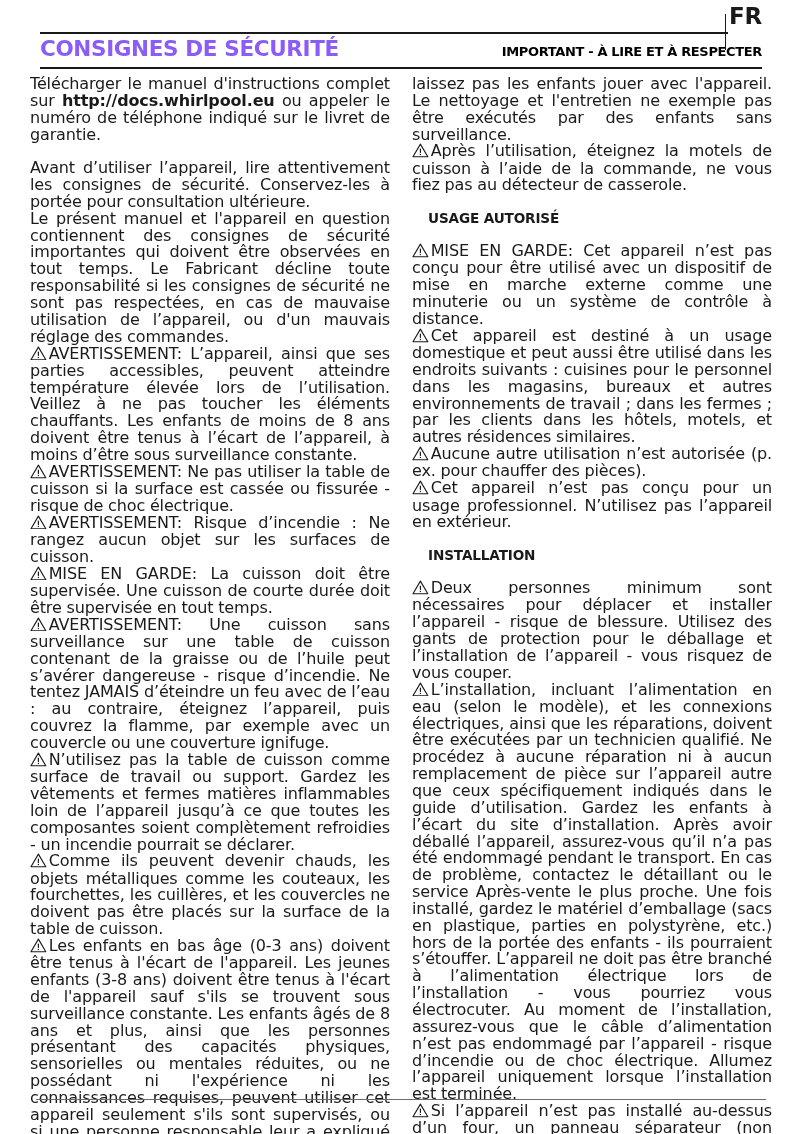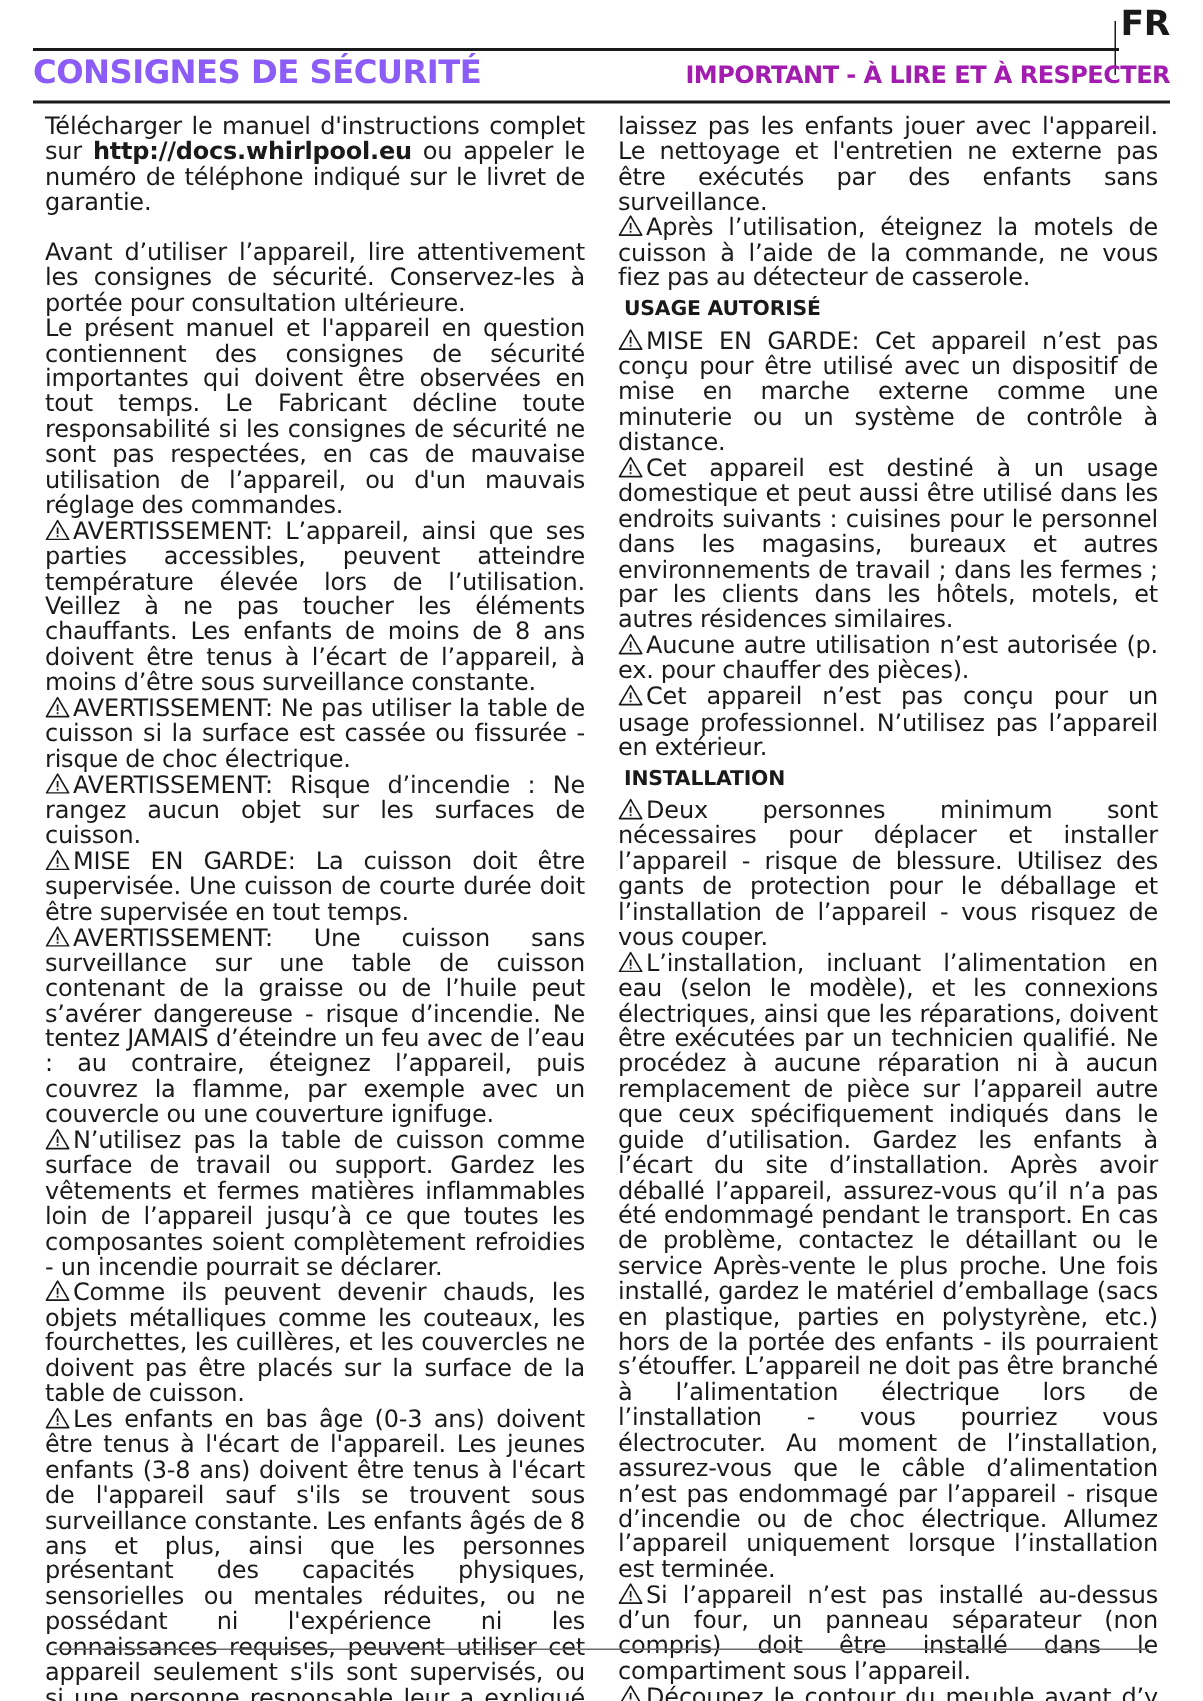--- a/index.html
+++ b/index.html
@@ -7,21 +7,21 @@
     margin: 0; padding: 0;
     background: #ffffff;
   }
   body {
     width: 802px; height: 1134px;
     font-family: "DejaVu Sans", "Liberation Sans", sans-serif;
     color: #1a1a1a;
     position: relative;
     overflow: hidden;
   }
-  .page { width: 802px; height: 1126px; position: relative; padding: 0 22px; text-decoration: underline; }
+  .page { width: 802px; height: 1126px; position: relative; padding: 0 40px; text-decoration: underline; }
 
   
   .header { position: relative; height: 62px; padding-top: 8px; }
   .hdr-rule-top {
     position: absolute; left: 0; right: 34px; top: 32px;
     border-top: 2.4px solid #1a1a1a;
   }
   .lang-divider {
     position: absolute; right: 36px; top: 14px;
     width: 0; height: 36px; border-left: 1.4px solid #1a1a1a;
@@ -33,22 +33,22 @@
   }
   .title-row {
     position: absolute; left: 0; right: 0; top: 36px;
     display: flex; justify-content: space-between; align-items: baseline;
   }
   .doc-title {
     font-weight: bold; font-size: 21.5px; letter-spacing: -0.35px;
     color: #8b5cf6; white-space: nowrap;
   }
   .doc-subtitle {
-    font-weight: bold; font-size: 16px; letter-spacing: -0.35px;
-    color: #a21caf; white-space: nowrap;
+    font-weight: bold; font-size: 13px; letter-spacing: -0.35px;
+    color: #000000; white-space: nowrap;
   }
   .hdr-rule-bottom {
     position: absolute; left: 0; right: 0; top: 67px;
     border-top: 2.4px solid #1a1a1a;
   }
 
   
   .columns {
     position: absolute; left: 30px; right: 30px; top: 76px;
     display: flex; gap: 22px;
@@ -61,21 +61,21 @@
     line-height: 16.85px;
     text-align: justify;
     text-justify: inter-word;
     letter-spacing: -0.14px;
     word-spacing: -0.1px;
     hyphens: none;
   }
   .gap { height: 16.85px; }
   .bold { font-weight: bold; }
   h3.sec {
-    margin: 4px;
+    margin: 16px;
     font-size: 13.6px;
     line-height: 16.85px;
     font-weight: bold;
     letter-spacing: -0.14px;
   }
   .warn {
     display: inline-block;
     width: 1.05em;
     vertical-align: -0.08em;
     margin-right: 0.12em;
@@ -145,21 +145,21 @@
               <rect x="11.15" y="8.1" width="1.7" height="6.1" fill="#1a1a1a"></rect>
               <rect x="11.15" y="15.5" width="1.7" height="1.8" fill="#1a1a1a"></rect>
             </svg></span><span>Comme ils peuvent devenir chauds, les objets métalliques comme les couteaux, les fourchettes, les cuillères, et les couvercles ne doivent pas être placés sur la surface de la table de cuisson.</span></p>
         <p class="para"><span class="warn"><svg viewBox="0 0 24 21" aria-hidden="true">
               <path d="M12 1.6 L22.6 19.6 L1.4 19.6 Z" fill="none" stroke="#1a1a1a" stroke-width="1.6" stroke-linejoin="round"></path>
               <rect x="11.15" y="8.1" width="1.7" height="6.1" fill="#1a1a1a"></rect>
               <rect x="11.15" y="15.5" width="1.7" height="1.8" fill="#1a1a1a"></rect>
             </svg></span><span>Les enfants en bas âge (0-3 ans) doivent être tenus à l'écart de l'appareil. Les jeunes enfants (3-8 ans) doivent être tenus à l'écart de l'appareil sauf s'ils se trouvent sous surveillance constante. Les enfants âgés de 8 ans et plus, ainsi que les personnes présentant des capacités physiques, sensorielles ou mentales réduites, ou ne possédant ni l'expérience ni les connaissances requises, peuvent utiliser cet appareil seulement s'ils sont supervisés, ou si une personne responsable leur a expliqué l'utilisation sécuritaire et les dangers potentiels de l'appareil. Ne</span></p>
       </div>
     <div class="col" id="col-right">
-        <p class="para"><span>laissez pas les enfants jouer avec l'appareil. Le nettoyage et l'entretien ne externe pas être exécutés par des enfants sans surveillance.</span></p>
+        <p class="para"><span>laissez pas les enfants jouer avec l'appareil. Le nettoyage et l'entretien ne exemple pas être exécutés par des enfants sans surveillance.</span></p>
         <p class="para"><span class="warn"><svg viewBox="0 0 24 21" aria-hidden="true">
               <path d="M12 1.6 L22.6 19.6 L1.4 19.6 Z" fill="none" stroke="#1a1a1a" stroke-width="1.6" stroke-linejoin="round"></path>
               <rect x="11.15" y="8.1" width="1.7" height="6.1" fill="#1a1a1a"></rect>
               <rect x="11.15" y="15.5" width="1.7" height="1.8" fill="#1a1a1a"></rect>
             </svg></span><span>Après l’utilisation, éteignez la motels de cuisson à l’aide de la commande, ne vous fiez pas au détecteur de casserole.</span></p>
         <h3 class="sec">USAGE AUTORISÉ</h3>
         <p class="para"><span class="warn"><svg viewBox="0 0 24 21" aria-hidden="true">
               <path d="M12 1.6 L22.6 19.6 L1.4 19.6 Z" fill="none" stroke="#1a1a1a" stroke-width="1.6" stroke-linejoin="round"></path>
               <rect x="11.15" y="8.1" width="1.7" height="6.1" fill="#1a1a1a"></rect>
               <rect x="11.15" y="15.5" width="1.7" height="1.8" fill="#1a1a1a"></rect>

